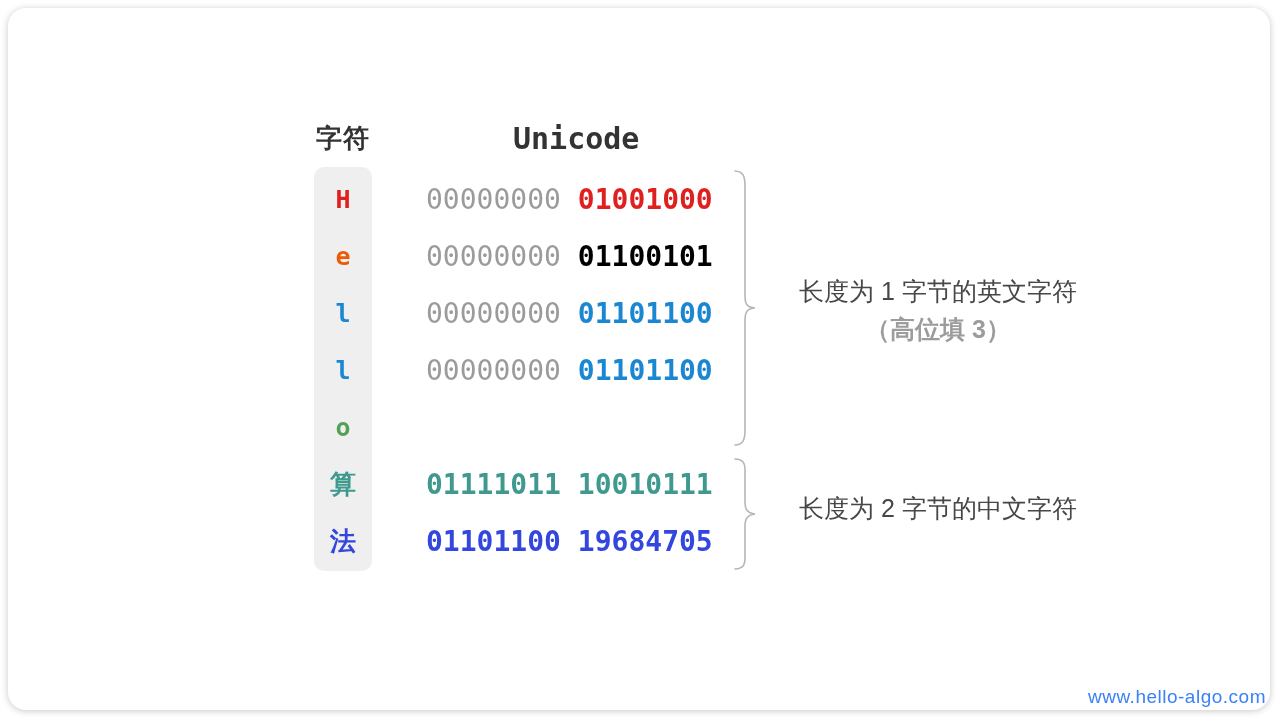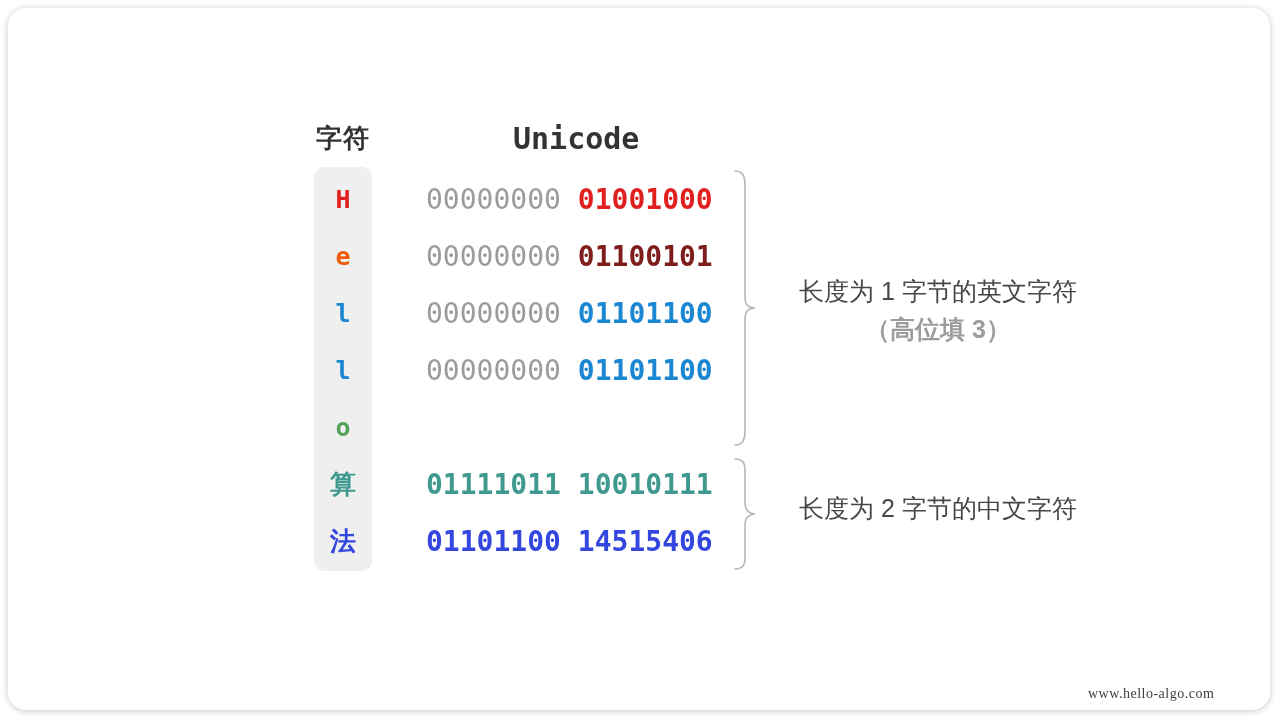--- a/index.html
+++ b/index.html
@@ -95,63 +95,63 @@
   .label-group .line.sub {
     color: #9c9c9c;
     font-weight: 700;
   }
   #group-english { top: 264px; }
   #group-chinese { top: 481px; }
   
   .watermark {
     position: absolute;
     left: 1080px; top: 678px;
-    font-family: Liberation Serif, serif;
-    font-size: 14px;
-    color: #404040;
+    font-family: Liberation Sans, sans-serif;
+    font-size: 19px;
+    color: #3b82f6;
     letter-spacing: 0.5px;
   }
 </style>
 </head>
 <body>
 
 <div class="card">
 
   <div class="hdr-char">字符</div>
   <div class="hdr-unicode">Unicode</div>
 
   <div class="char-pill"></div>
 
   <div class="rows">
     <div class="row">
       <span class="cell-char" style="color: rgb(224, 31, 31);">H</span>
       <span class="cell-bin"><span class="byte dim" style="color: rgb(155, 155, 155);">00000000</span><span class="byte" style="color: rgb(224, 31, 31);">01001000</span></span>
     </div>
     <div class="row">
       <span class="cell-char" style="color: rgb(238, 91, 7);">e</span>
-      <span class="cell-bin"><span class="byte dim" style="color: rgb(155, 155, 155);">00000000</span><span class="byte" style="color: #7f1d1d;">01100101</span></span>
+      <span class="cell-bin"><span class="byte dim" style="color: rgb(155, 155, 155);">00000000</span><span class="byte" style="color: #000000;">01100101</span></span>
     </div>
     <div class="row">
       <span class="cell-char" style="color: rgb(27, 135, 210);">l</span>
       <span class="cell-bin"><span class="byte dim" style="color: rgb(155, 155, 155);">00000000</span><span class="byte" style="color: rgb(27, 135, 210);">01101100</span></span>
     </div>
     <div class="row">
       <span class="cell-char" style="color: rgb(27, 135, 210);">l</span>
       <span class="cell-bin"><span class="byte dim" style="color: rgb(155, 155, 155);">00000000</span><span class="byte" style="color: rgb(27, 135, 210);">01101100</span></span>
     </div>
     <div class="row">
       <span class="cell-char" style="color: rgb(83, 161, 88);">o</span>
     </div>
     <div class="row cjk">
       <span class="cell-char" style="color: rgb(63, 153, 142);">算</span>
       <span class="cell-bin"><span class="byte" style="color: rgb(63, 153, 142);">01111011</span><span class="byte" style="color: rgb(63, 153, 142);">10010111</span></span>
     </div>
     <div class="row cjk">
       <span class="cell-char" style="color: rgb(51, 70, 221);">法</span>
-      <span class="cell-bin"><span class="byte" style="color: rgb(51, 70, 221);">01101100</span><span class="byte" style="color: rgb(51, 70, 221);">14515406</span></span>
+      <span class="cell-bin"><span class="byte" style="color: rgb(51, 70, 221);">01101100</span><span class="byte" style="color: rgb(51, 70, 221);">19684705</span></span>
     </div>
   </div>
 
   <div class="brace" style="left:724px; top:161px;">
     <svg width="26" height="278" viewBox="0 0 26 278">
       <path d="M3,2 C11,2.5 13,7 13,17 L13,127 C13,135 15,138.5 23,139 C15,139.5 13,143 13,151 L13,261 C13,271 11,275.5 3,276" fill="none" stroke="#b6b6b6" stroke-width="1.6" stroke-linecap="round"></path>
     </svg>
   </div>
 
   <div class="brace" style="left:724px; top:449px;">

